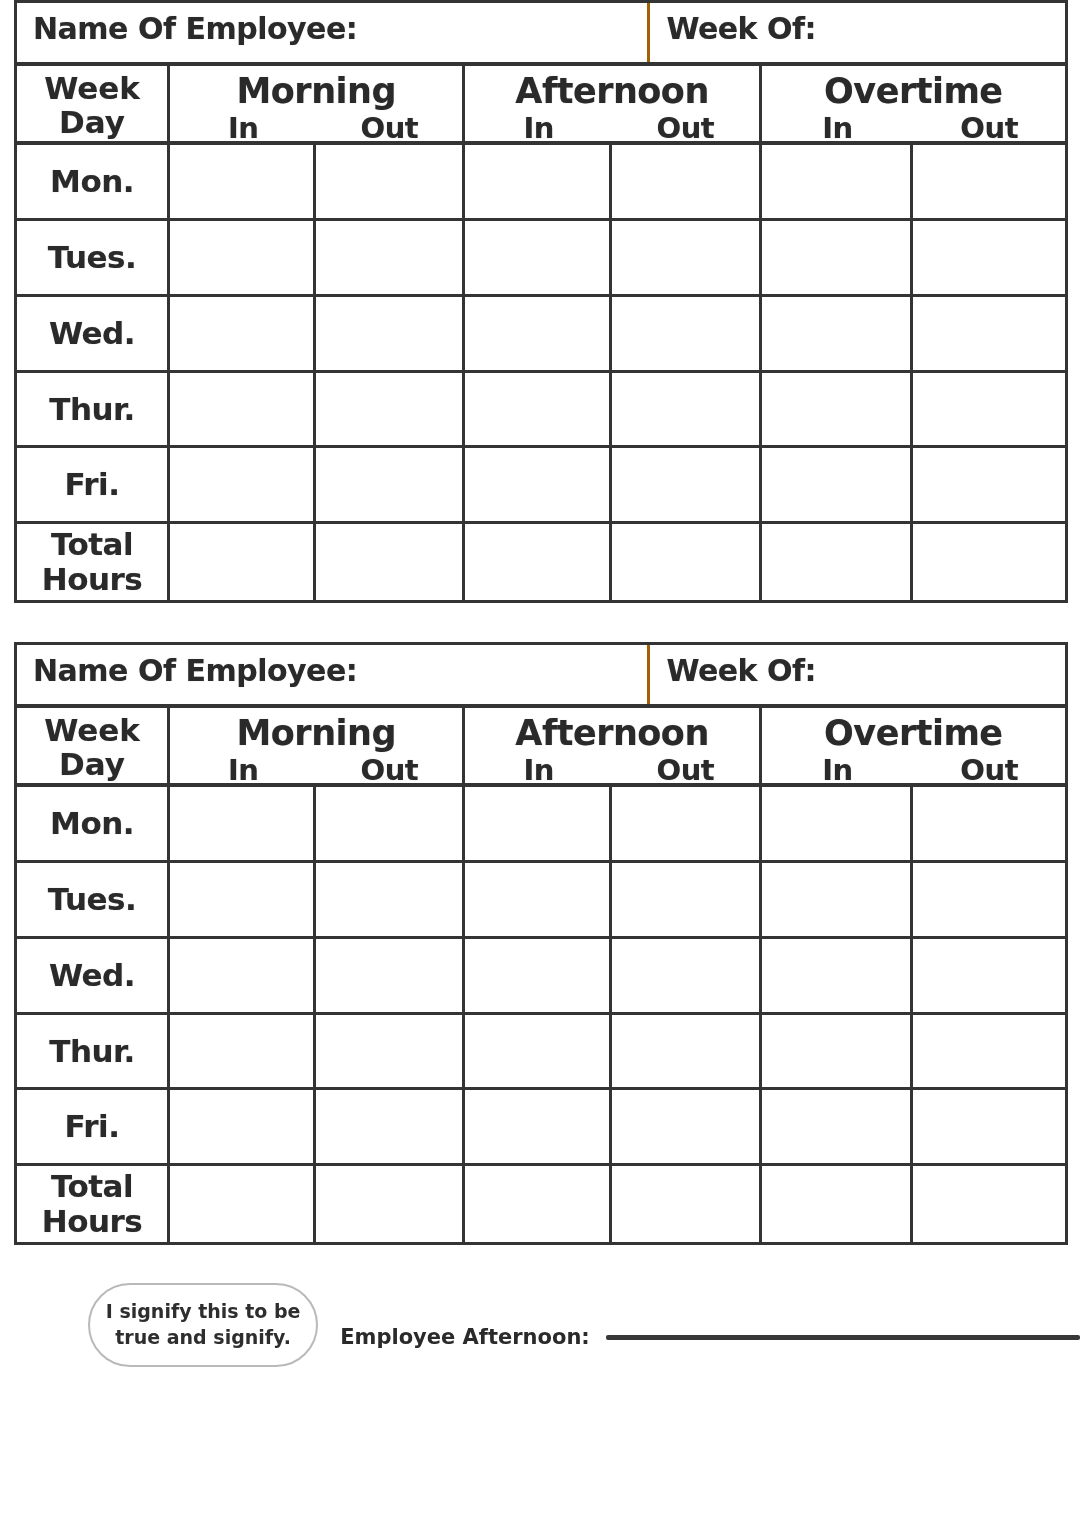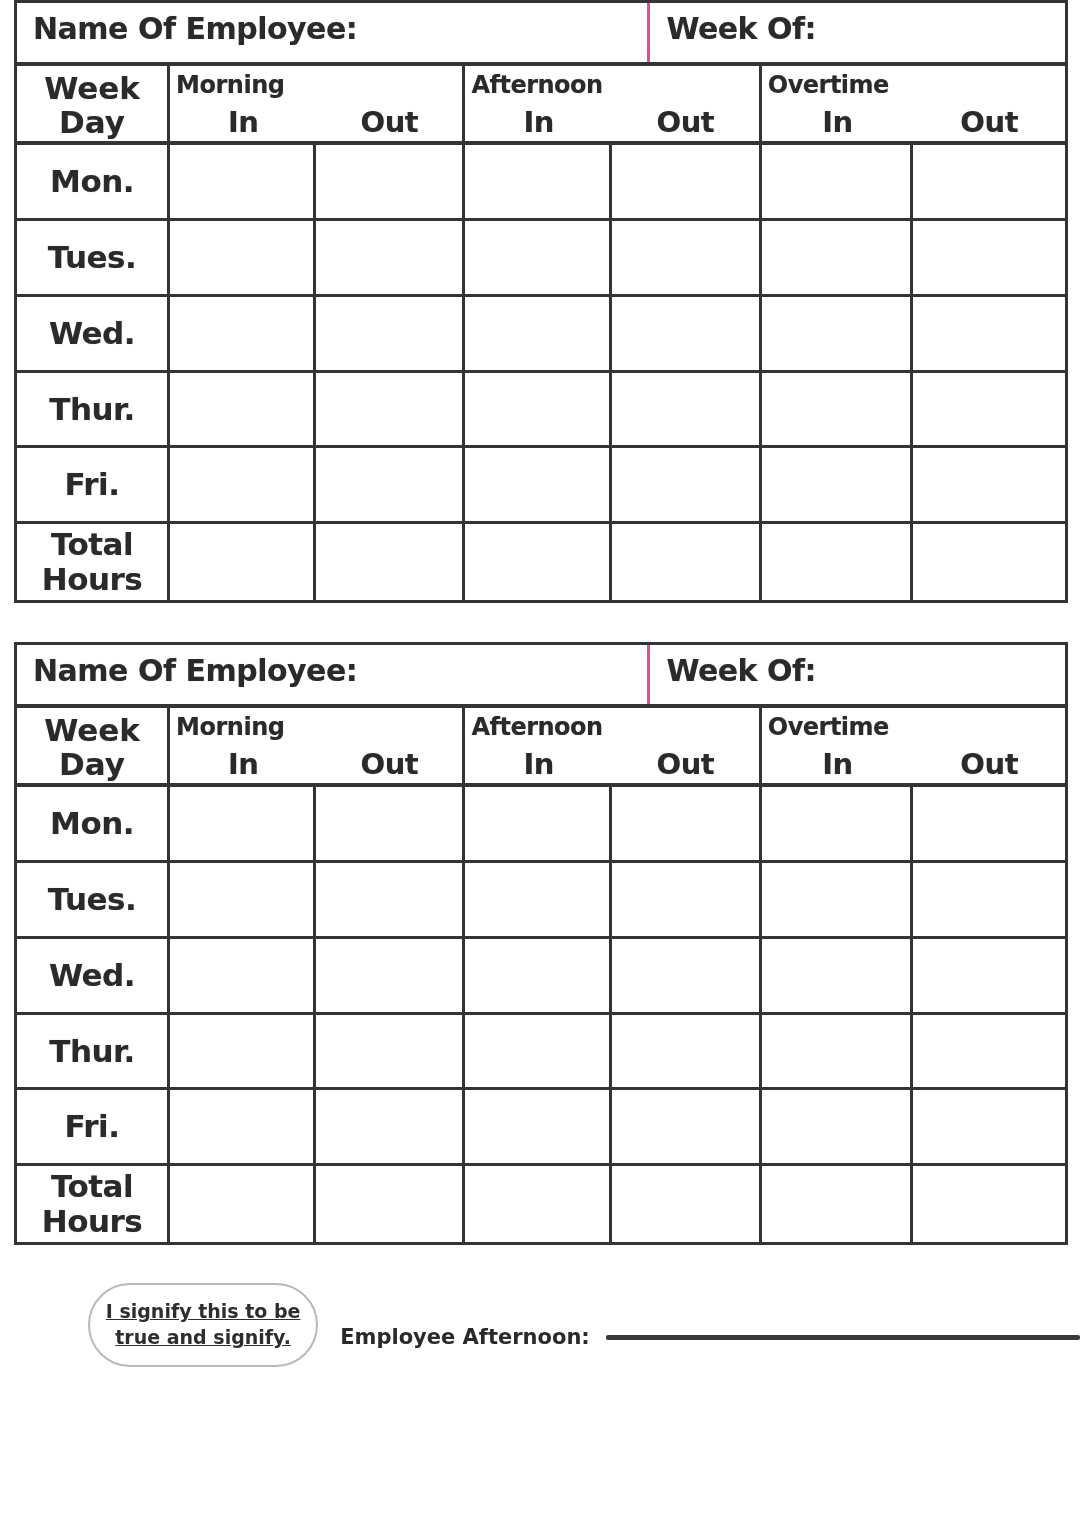--- a/index.html
+++ b/index.html
@@ -40,21 +40,21 @@
     border-bottom: 4px solid #343434;
     background: #fff;
   }
   .info-cell {
     padding: 8px 0 0 16px;
     font-size: 30px;
     font-weight: bold;
     letter-spacing: -0.5px;
     text-shadow: 0 0 1px rgba(0,0,0,.3);
   }
-  .info-cell.week { border-left: 3px solid #ec4899; }
+  .info-cell.week { border-left: 3px solid #a16207; }
 
   
   .tgrid {
     display: grid;
     grid-template-columns: 154fr 147fr 150fr 147fr 151fr 152fr 153fr;
     grid-template-rows: 79px repeat(6, 1fr);
     height: 537px;
     border: 3px solid #343434;
     border-top: none;
     background: #fff;
@@ -66,21 +66,21 @@
     justify-content: space-between;
     padding: 5px 0 2px 0;
     font-weight: bold;
     text-shadow: 0 0 1px rgba(0,0,0,.3);
   }
   .hday { grid-column: 1; text-align: center; font-size: 31px; line-height: 1.1; }
   .hg1 { grid-column: 2 / 4; }
   .hg2 { grid-column: 4 / 6; }
   .hg3 { grid-column: 6 / 8; }
   .br { border-right: 3px solid #343434; }
-  .glabel { font-size: 24px; letter-spacing: -0.5px; margin-left: 6px; }
+  .glabel { text-align: center; font-size: 35px; letter-spacing: -0.5px; }
   .subrow { display: flex; }
   .subrow span { flex: 1; text-align: center; font-size: 29px; letter-spacing: -0.5px; }
 
   .dcell {
     border-right: 3px solid #343434;
     border-bottom: 3px solid #343434;
     background: #fff;
   }
   .tgrid > .dcell:nth-child(7n+4) { border-right: none; }
   .tgrid > .dcell:nth-last-child(-n+7) { border-bottom: none; }
@@ -110,21 +110,20 @@
     border: 2px solid #b9b9b9;
     border-radius: 44px;
     display: flex;
     flex-direction: column;
     justify-content: center;
     text-align: center;
     font-size: 19px;
     font-weight: bold;
     line-height: 1.35;
     color: #2e2e2e;
-    text-decoration: underline;
   }
   .sig-label {
     margin-left: 22px;
     margin-top: 42px;
     font-size: 21px;
     font-weight: bold;
     white-space: nowrap;
   }
   .sig-line {
     margin-left: 16px;

